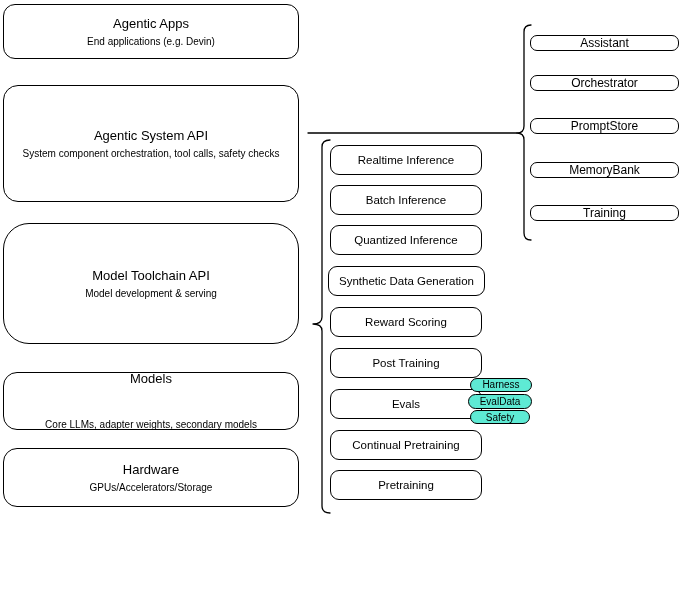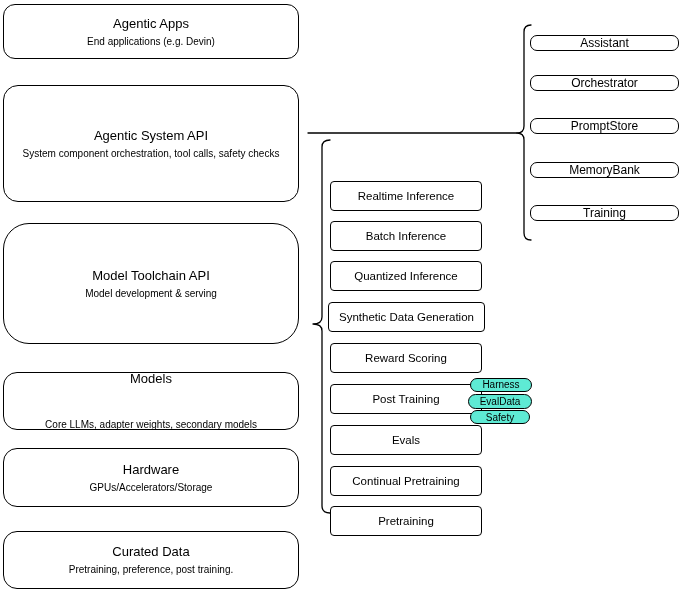--- a/index.html
+++ b/index.html
@@ -35,24 +35,23 @@
   .layer .subtitle {
     font-size: 10px;
     line-height: 13px;
     margin-top: 3px;
     white-space: nowrap;
   }
   .mid-box {
     left: 330px;
     width: 152px;
     height: 30px;
-    border-radius: 4px;
+    border-radius: 9px;
     font-size: 11.5px;
     white-space: nowrap;
-    margin-top: 36px;
   }
   .right-box {
     left: 530px;
     width: 149px;
     height: 16px;
     border-radius: 7px;
     font-size: 12px;
     white-space: nowrap;
   }
   .pill {
@@ -114,24 +113,20 @@
   <div class="node layer" style="left:3px; top:372px; width:296px; height:58px; border-radius:14px;gap:28px;">
     <div class="title">Models</div>
     <div class="subtitle">Core LLMs, adapter weights, secondary models</div>
   </div>
 
   <div class="node layer" style="left:3px; top:448px; width:296px; height:59px; border-radius:14px;">
     <div class="title">Hardware</div>
     <div class="subtitle">GPUs/Accelerators/Storage</div>
   </div>
 
-  <div class="node layer" style="left:3px; top:531px; width:296px; height:58px; border-radius:14px;">
-    <div class="title">Curated Data</div>
-    <div class="subtitle">Pretraining, preference, post training.</div>
-  </div>
 
   <div class="node mid-box" style="top:145px;">
     <span>Realtime Inference</span>
   </div>
   <div class="node mid-box" style="top:185px;">
     <span>Batch Inference</span>
   </div>
   <div class="node mid-box" style="top:225px;">
     <span>Quantized Inference</span>
   </div>

